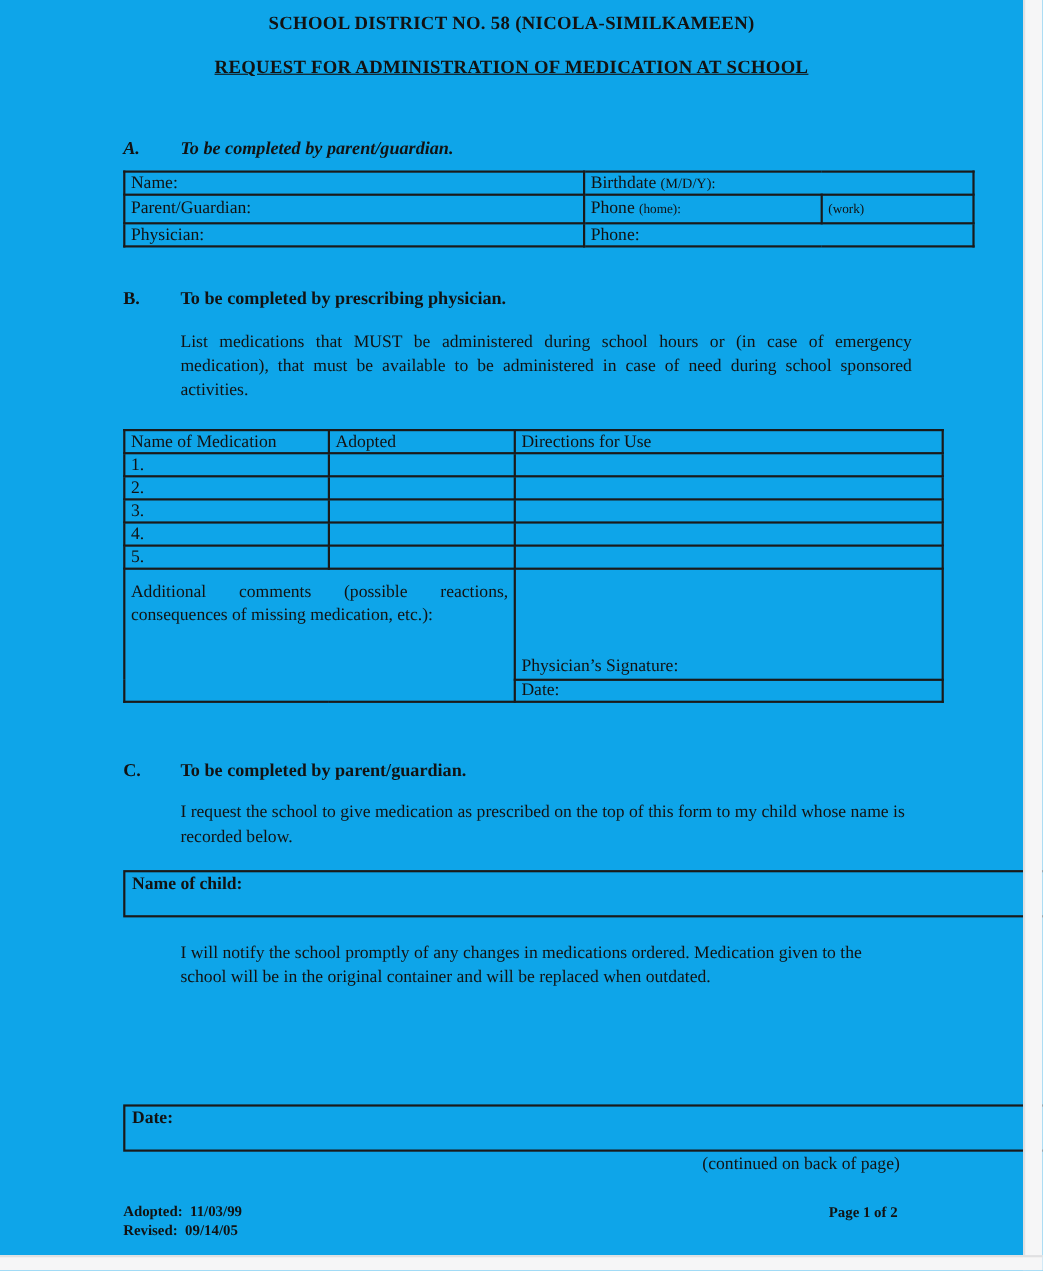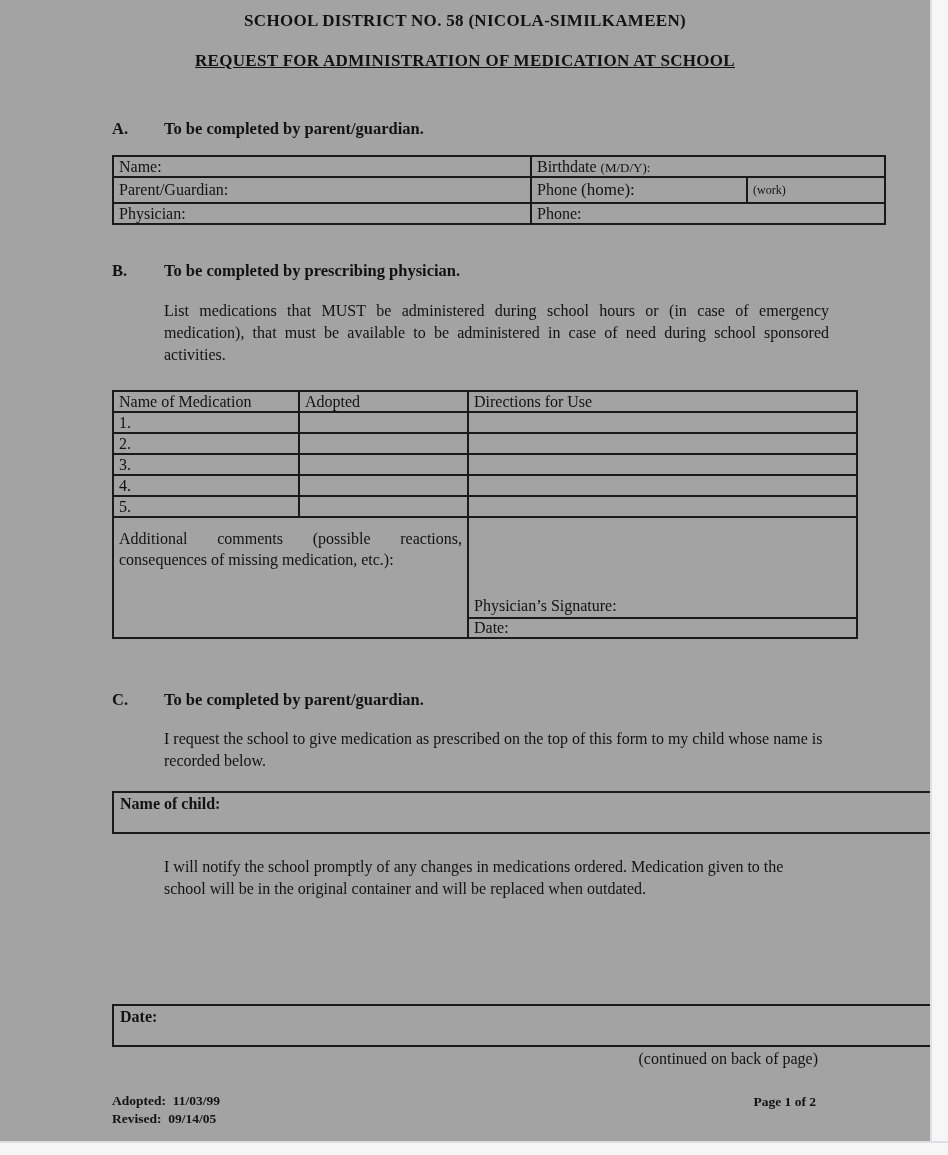--- a/index.html
+++ b/index.html
@@ -1,20 +1,20 @@
 <!DOCTYPE html>
 <html><head>
 <meta charset="utf-8">
 <style>
   html, body { margin: 0; padding: 0; background: #ffffff; }
   .screen {
     position: relative;
     width: 948px;
     height: 1155px;
-    background: #a3a3a3;
+    background: #0ea5e9;
     font-family: "Liberation Serif", serif;
     color: #121212;
     overflow: hidden;
   }
   .abs { position: absolute; box-sizing: border-box; }
 
   
   .edge-right {
     left: 930px; top: 0; width: 18px; height: 1155px;
     background: #f6f6f7; border-left: 2px solid #e0e0e2;
@@ -33,21 +33,21 @@
   .sec-heading { left: 112px; font-weight: bold; font-size: 16.5px; }
   .sec-letter { display: inline-block; width: 52px; }
 
   
   .para { left: 164px; width: 665px; font-size: 16px; line-height: 22px; text-align: justify; }
   .para-left { text-align: left; }
 
   
   table { border-collapse: collapse; table-layout: fixed; }
   td { border: 2px solid #1a1a1a; font-size: 16px; padding: 0 5px; height: 19px; vertical-align: middle; overflow: hidden; white-space: nowrap; }
-  .small { font-size: 17px; margin-top: 31px; }
+  .small { font-size: 12px; margin-top: 31px; }
   .msmall { font-size: 13px; }
 
   .table-a { left: 112px; top: 155px; width: 772px; }
   .table-a col.c1 { width: 418px; } .table-a col.c2 { width: 216px; } .table-a col.c3 { width: 138px; }
   .work-cell { vertical-align: top; font-size: 12px; padding-top: 5px; }
 
   .table-b { left: 112px; top: 390px; width: 744px; }
   .table-b col.c1 { width: 186px; } .table-b col.c2 { width: 169px; } .table-b col.c3 { width: 389px; }
   .comments-cell { vertical-align: top; white-space: normal; text-align: justify; line-height: 21px; padding-top: 10px; margin-top: 28px; }
   .sig-cell { height: 97px; vertical-align: bottom; padding-bottom: 2px; }
@@ -69,21 +69,21 @@
   .footer-right { left: 112px; top: 1094px; width: 704px; text-align: right; font-weight: bold; font-size: 13.5px; }
 </style>
 </head>
 <body>
 
 <div class="screen">
 
   <div class="abs title title-1">SCHOOL DISTRICT NO. 58 (NICOLA-SIMILKAMEEN)</div>
   <div class="abs title title-2">REQUEST FOR ADMINISTRATION OF MEDICATION AT SCHOOL</div>
 
-  <div class="abs sec-heading" style="top:119px;">
+  <div class="abs sec-heading" style="top:125px;font-style:italic;">
     <span class="sec-letter">A.</span><span>To be completed by parent/guardian.</span>
   </div>
 
   <table class="abs table-a">
     <colgroup>
         <col class="c1">
         <col class="c2">
         <col class="c3">
       </colgroup>
     <tbody>

